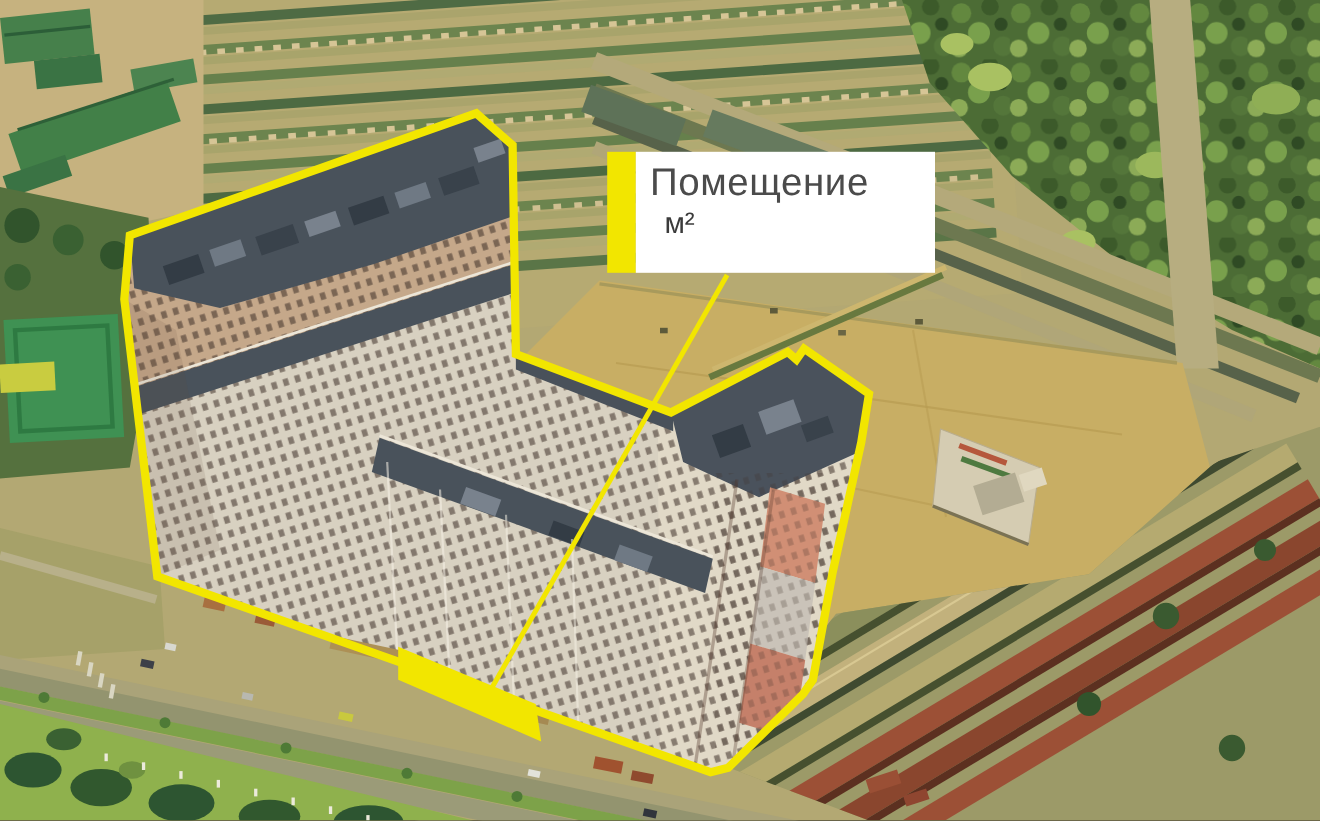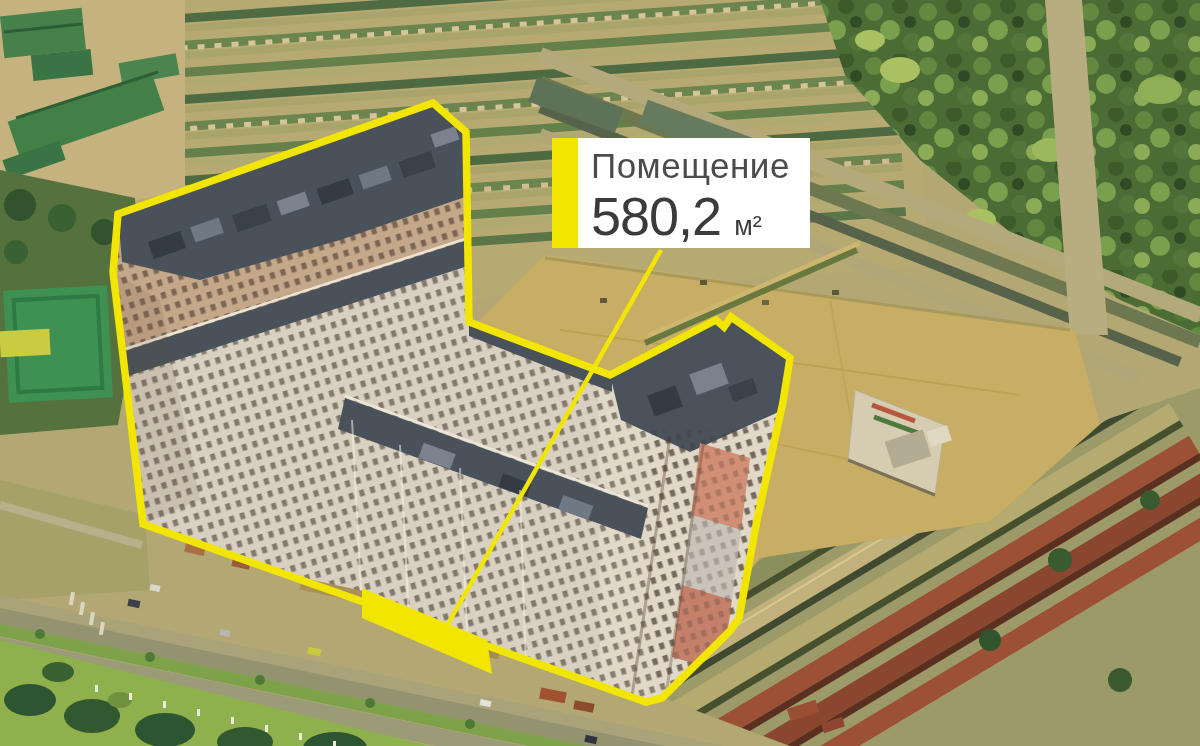--- a/index.html
+++ b/index.html
@@ -1,21 +1,21 @@
 <!DOCTYPE html>
 <html><head>
 <meta charset="utf-8">
 <style>
   html,body{margin:0;padding:0;background:#222;}
   .stage{position:relative;width:1200px;height:746px;overflow:hidden;background:#b3a873;
          font-family:"Liberation Sans",sans-serif;}
   .stage svg{position:absolute;left:0;top:0;}
   .label-card{position:absolute;left:552px;top:138px;height:110px;display:flex;}
   .label-bar{width:26px;height:110px;background:#F2E600;}
-  .label-box{width:232px;height:110px;background:#FFFFFF;box-sizing:border-box;padding:9px 0 0 13px;}
+  .label-box{width:272px;height:110px;background:#FFFFFF;box-sizing:border-box;padding:9px 0 0 13px;}
   .label-title{font-size:35px;line-height:38px;color:#4B4B4B;letter-spacing:0.5px;}
   .label-value-row{display:flex;align-items:baseline;margin-top:3px;}
   .label-value{font-size:54px;line-height:56px;color:#3B3B3B;letter-spacing:-1px;}
   .label-unit{font-size:27px;color:#3B3B3B;margin-left:13px;font-weight:400;}
 </style>
 </head>
 <body>
 
 <div class="stage">
 <svg width="1200" height="746" viewBox="0 0 1200 746">
@@ -275,18 +275,17 @@
     <polygon points="362,588 487,640 492,674 362,618" fill="#F2E600"></polygon>
     <line x1="661" y1="250" x2="445" y2="629" stroke="#F2E600" stroke-width="4.5"></line>
   </g>
 </svg>
 
 <div class="label-card">
   <div class="label-bar"></div>
   <div class="label-box">
     <div class="label-title">Помещение</div>
     <div class="label-value-row">
-      <span class="label-value">580,2</span>
       <span class="label-unit">м²</span>
     </div>
   </div>
 </div>
 </div>
 
 </body></html>

